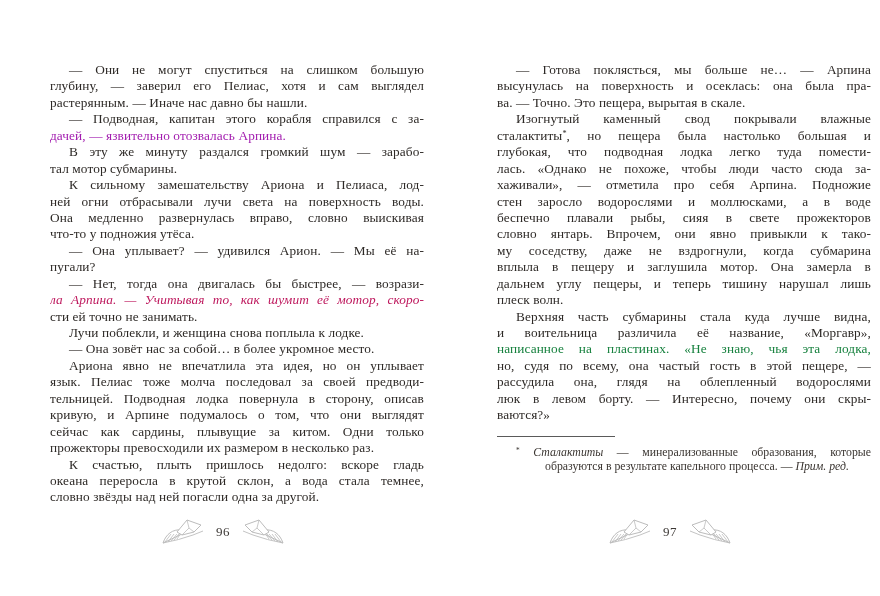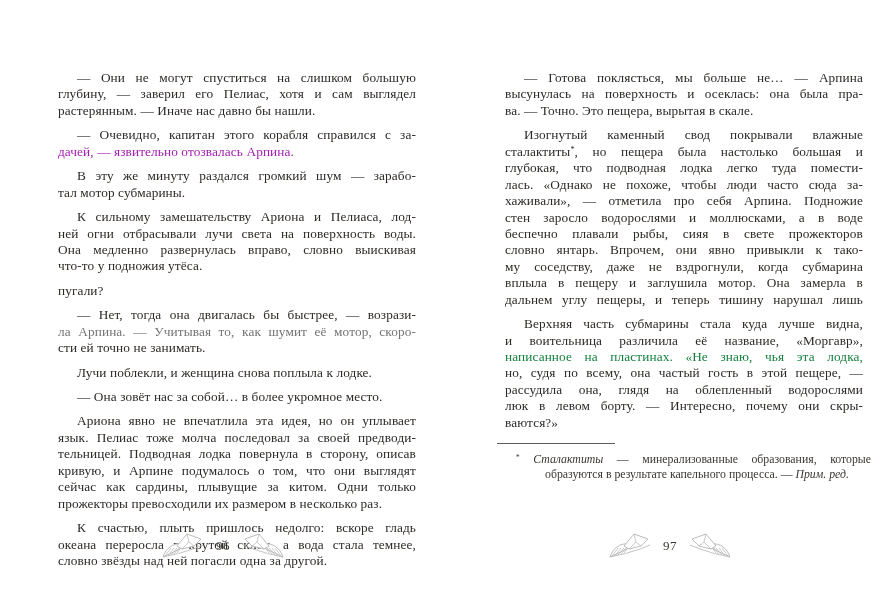--- a/index.html
+++ b/index.html
@@ -21,21 +21,21 @@
     position: absolute;
     top: 62px;
     width: 374px;
     height: 520px;
   }
   .page.left  { left: 50px;  }
   .page.right { left: 497px; }
 
   .textblock { width: 374px; }
 
-  .para { margin: 8px; padding: 0; }
+  .para { margin: 0; padding: 0; }
 
   .line {
     font-size: 13.3px;
     line-height: 16.45px;
     height: 16.45px;
     overflow: hidden;
     color: #2d2926;
     text-align: justify;
     text-align-last: justify;
     letter-spacing: 0.1px;
@@ -63,21 +63,21 @@
     color: #3a3531;
     text-align: justify;
     text-align-last: justify;
   }
   .fnline.lastline { text-align-last: left; }
   .fnline.firstline { text-indent: 19px; }
   .fnline .it, .fnline em { font-style: italic; }
 
   .pageno-row {
     position: absolute;
-    top: 470px;
+    top: 456px;
     left: 0;
     width: 100%;
     display: flex;
     justify-content: center;
     align-items: center;
     gap: 9px;
     transform: translateX(-14px);
   }
   .pageno {
     font-size: 13px;
@@ -96,39 +96,40 @@
 <div class="spread">
 
   <div class="page left">
     <div class="textblock">
         <div class="para">
           <div class="line firstline" style="color: rgb(45, 41, 38);">— Они не могут спуститься на слишком большую</div>
           <div class="line" style="color: rgb(45, 41, 38);">глубину, — заверил его Пелиас, хотя и сам выглядел</div>
           <div class="line lastline" style="color: rgb(45, 41, 38);">растерянным. — Иначе нас давно бы нашли.</div>
         </div>
         <div class="para">
-          <div class="line firstline" style="color: rgb(45, 41, 38);">— Очевидно, капитан этого корабля справился с за-</div>
+          <div class="line firstline" style="color: rgb(45, 41, 38);">— Подводная, капитан этого корабля справился с за-</div>
           <div class="line lastline" style="color: #a21caf;">дачей, — язвительно отозвалась Арпина.</div>
         </div>
         <div class="para">
           <div class="line firstline" style="color: rgb(45, 41, 38);">В эту же минуту раздался громкий шум — зарабо-</div>
           <div class="line lastline" style="color: rgb(45, 41, 38);">тал мотор субмарины.</div>
         </div>
         <div class="para">
           <div class="line firstline" style="color: rgb(45, 41, 38);">К сильному замешательству Ариона и Пелиаса, лод-</div>
           <div class="line" style="color: rgb(45, 41, 38);">ней огни отбрасывали лучи света на поверхность воды.</div>
           <div class="line" style="color: rgb(45, 41, 38);">Она медленно развернулась вправо, словно выискивая</div>
           <div class="line lastline" style="color: rgb(45, 41, 38);">что-то у подножия утёса.</div>
         </div>
         <div class="para">
+          <div class="line firstline" style="color: rgb(45, 41, 38);">— Она уплывает? — удивился Арион. — Мы её на-</div>
           <div class="line lastline" style="color: rgb(45, 41, 38);">пугали?</div>
         </div>
         <div class="para">
           <div class="line firstline" style="color: rgb(45, 41, 38);">— Нет, тогда она двигалась бы быстрее, — возрази-</div>
-          <div class="line" style="color: #737373;">ла Арпина. — Учитывая то, как шумит её мотор, скоро-</div>
+          <div class="line" style="color: #be185d; font-style: italic;">ла Арпина. — Учитывая то, как шумит её мотор, скоро-</div>
           <div class="line lastline" style="color: rgb(45, 41, 38);">сти ей точно не занимать.</div>
         </div>
         <div class="para">
           <div class="line firstline lastline" style="color: rgb(45, 41, 38);">Лучи поблекли, и женщина снова поплыла к лодке.</div>
         </div>
         <div class="para">
           <div class="line firstline lastline" style="color: rgb(45, 41, 38);">— Она зовёт нас за собой… в более укромное место.</div>
         </div>
         <div class="para">
           <div class="line firstline" style="color: rgb(45, 41, 38);">Ариона явно не впечатлила эта идея, но он уплывает</div>
@@ -175,20 +176,21 @@
           <div class="line" style="color: rgb(45, 41, 38);">сталактиты<sup>*</sup>, но пещера была настолько большая и</div>
           <div class="line" style="color: rgb(45, 41, 38);">глубокая, что подводная лодка легко туда помести-</div>
           <div class="line" style="color: rgb(45, 41, 38);">лась. «Однако не похоже, чтобы люди часто сюда за-</div>
           <div class="line" style="color: rgb(45, 41, 38);">хаживали», — отметила про себя Арпина. Подножие</div>
           <div class="line" style="color: rgb(45, 41, 38);">стен заросло водорослями и моллюсками, а в воде</div>
           <div class="line" style="color: rgb(45, 41, 38);">беспечно плавали рыбы, сияя в свете прожекторов</div>
           <div class="line" style="color: rgb(45, 41, 38);">словно янтарь. Впрочем, они явно привыкли к тако-</div>
           <div class="line" style="color: rgb(45, 41, 38);">му соседству, даже не вздрогнули, когда субмарина</div>
           <div class="line" style="color: rgb(45, 41, 38);">вплыла в пещеру и заглушила мотор. Она замерла в</div>
           <div class="line" style="color: rgb(45, 41, 38);">дальнем углу пещеры, и теперь тишину нарушал лишь</div>
+          <div class="line lastline" style="color: rgb(45, 41, 38);">плеск волн.</div>
         </div>
         <div class="para">
           <div class="line firstline" style="color: rgb(45, 41, 38);">Верхняя часть субмарины стала куда лучше видна,</div>
           <div class="line" style="color: rgb(45, 41, 38);">и воительница различила её название, «Моргавр»,</div>
           <div class="line" style="color: #15803d;">написанное на пластинах. «Не знаю, чья эта лодка,</div>
           <div class="line" style="color: rgb(45, 41, 38);">но, судя по всему, она частый гость в этой пещере, —</div>
           <div class="line" style="color: rgb(45, 41, 38);">рассудила она, глядя на облепленный водорослями</div>
           <div class="line" style="color: rgb(45, 41, 38);">люк в левом борту. — Интересно, почему они скры-</div>
           <div class="line lastline" style="color: rgb(45, 41, 38);">ваются?»</div>
         </div>

